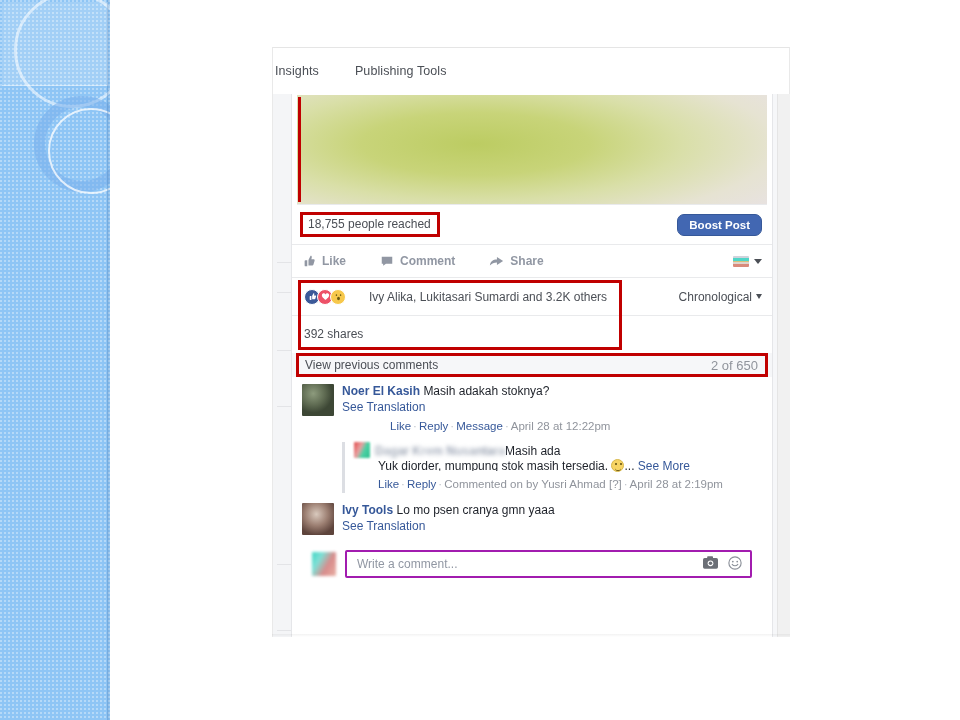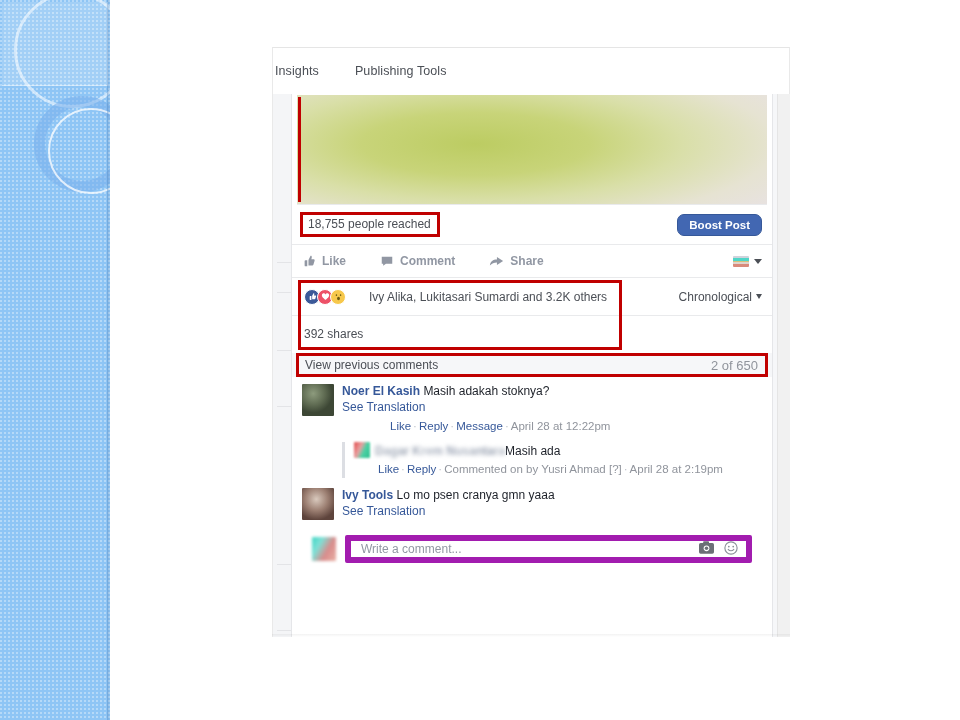--- a/index.html
+++ b/index.html
@@ -320,21 +320,21 @@
   .reply-meta { margin-left: 24px; }
 
   
   #composer-row {
     display: flex; align-items: center; gap: 9px;
     padding: 6px 10px 12px 10px;
   }
   #comment-input {
     flex: 1;
     height: 28px;
-    border: 6px solid #a21caf;
+    border: 2px solid #a21caf;
     border-radius: 2px;
     background: #fff;
     display: flex; align-items: center;
     padding: 0 8px;
     position: relative;
   }
   #comment-placeholder {
     font-size: 12px; color: #9197a3; flex: 1;
     background: none; border: 0; outline: none;
     font-family: "Liberation Sans", sans-serif;
@@ -486,20 +486,25 @@
             <div class="see-translation">See Translation</div>
             <div class="cmeta">
               <a>Like</a><span class="sep">·</span><a>Reply</a><span class="sep">·</span><a>Message</a><span class="sep">·</span><span>April 28 at 12:22pm</span>
             </div>
           </div>
         </div>
 
         <div class="reply-wrap">
           <div class="ctext">
             <span class="avatar av-reply" style="display:inline-block;vertical-align:-3px;margin-right:5px;"></span><span class="cname cname-blur">Dagar Krem Nusantara</span><span>Masih ada</span>
+          </div>
+          <div class="reply-line2">
+            <span class="reply-clip">Yuk diorder, mumpung stok masih tersedia.</span>
+            <span class="emoji-smile"></span><span>...</span>
+            <span class="see-more">See More</span>
           </div>
           <div class="cmeta reply-meta">
             <a>Like</a><span class="sep">·</span><a>Reply</a><span class="sep">·</span><span class="muted-name">Commented on by Yusri Ahmad</span>
             <span>[?]</span><span class="sep">·</span><span>April 28 at 2:19pm</span>
           </div>
         </div>
 
         <div class="comment" style="margin-top:10px">
           <div class="avatar av-ivy"></div>
           <div class="cbody">

